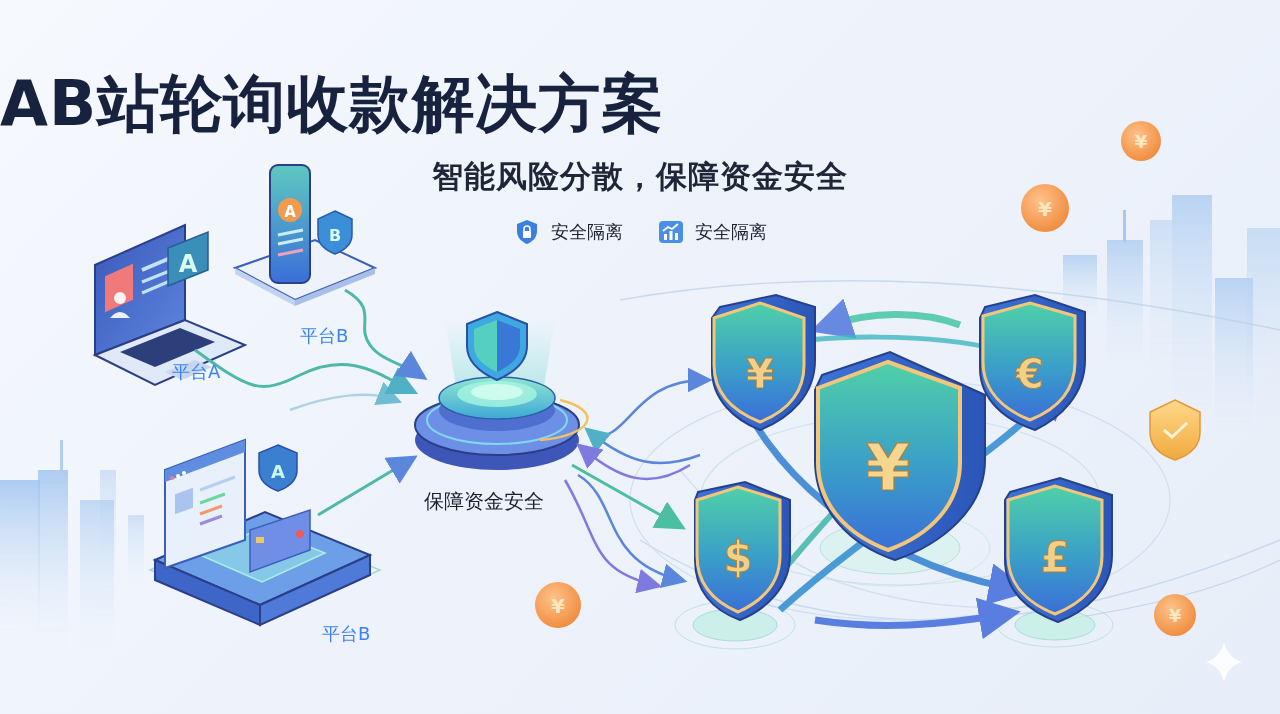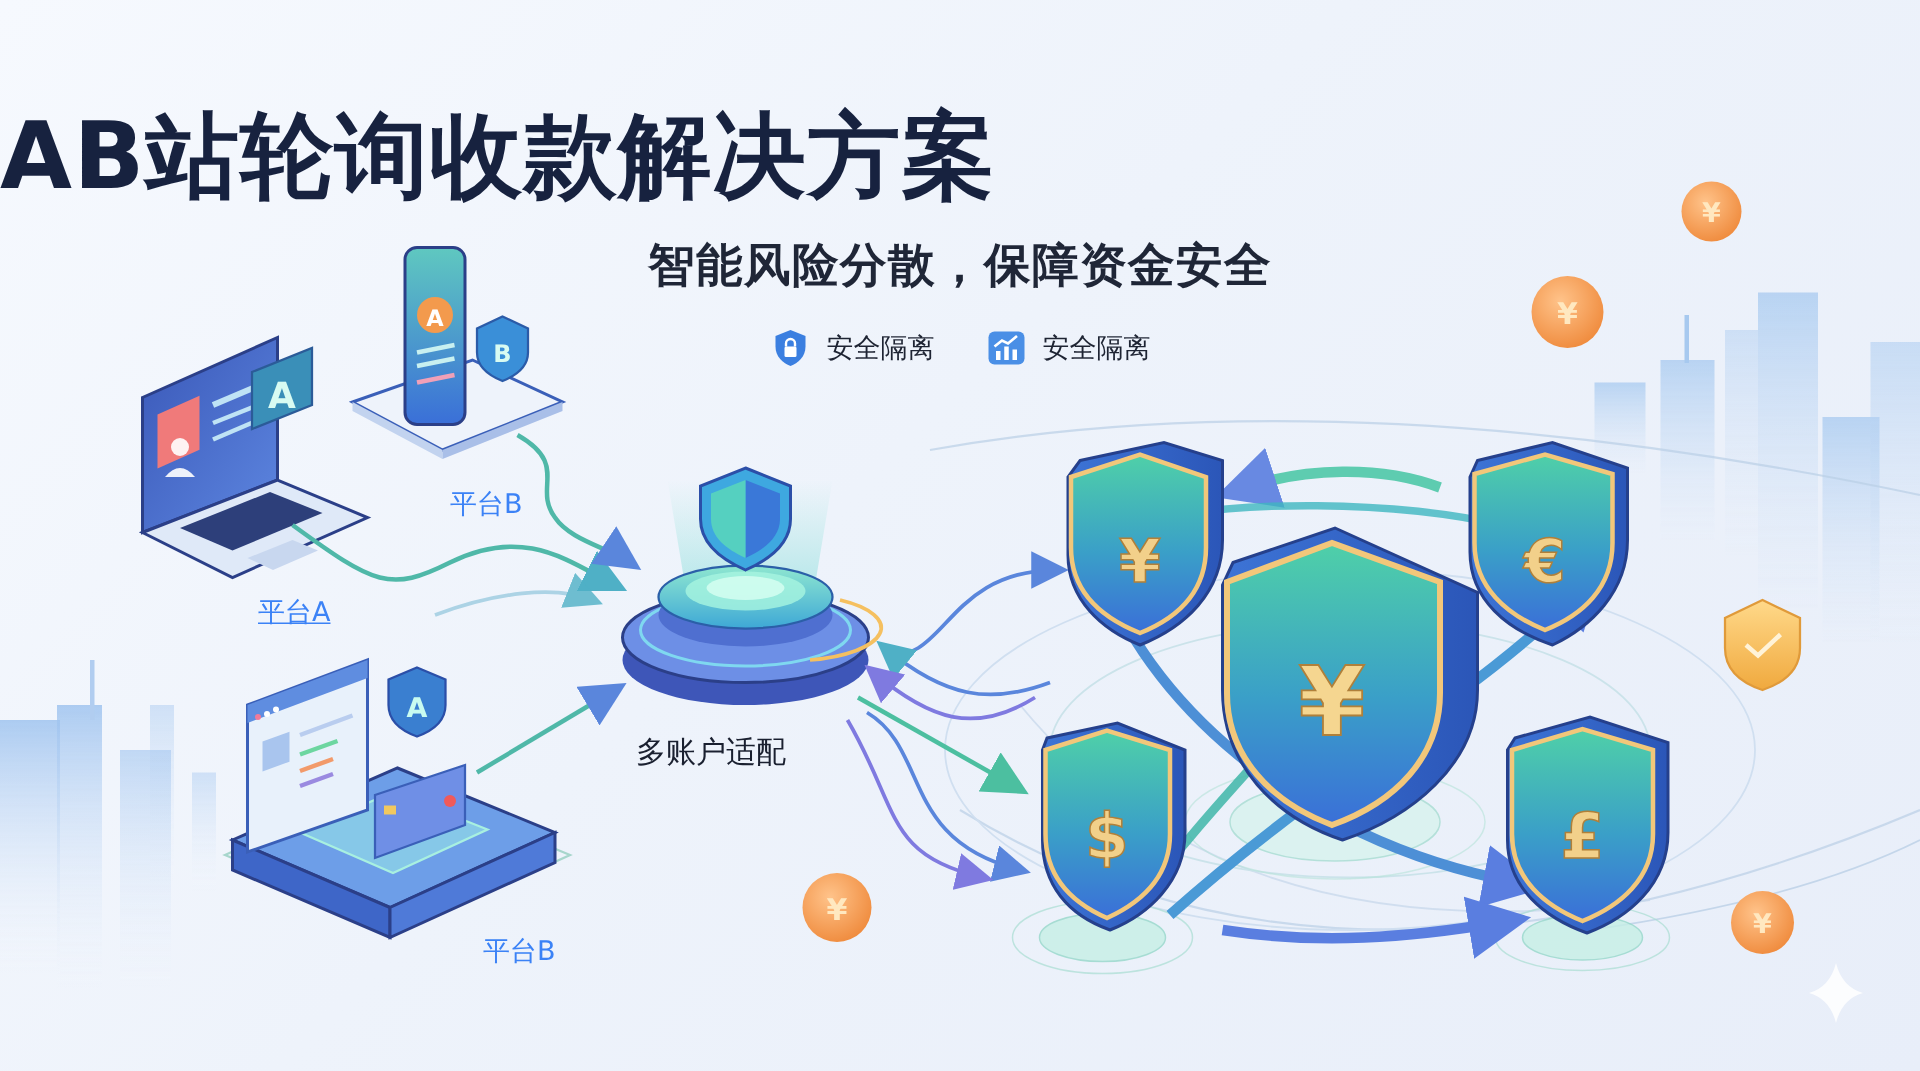--- a/index.html
+++ b/index.html
@@ -297,15 +297,15 @@
 
   <g>
     <path d="M1175 400 L1200 412 V432 C1200 446 1190 455 1175 460 C1160 455 1150 446 1150 432 V412 Z" fill="url(#goldShield)" stroke="#e09a3a" stroke-width="1.5"></path>
     <path d="M1164 430 L1172 437 L1187 423" fill="none" stroke="#fff3d8" stroke-width="3"></path>
   </g>
 
   <path d="M1224 642 Q1228 658 1242 662 Q1228 666 1224 682 Q1220 666 1206 662 Q1220 658 1224 642 Z" fill="#ffffff" opacity="0.85"></path>
 </svg>
 
 <div class="abs label" style="left:300px; top:324px;">平台B</div>
-<div class="abs label" style="left:172px; top:396px;text-decoration:underline;">平台A</div>
+<div class="abs label" style="left:172px; top:360px;">平台A</div>
 <div class="abs label" style="left:322px; top:622px;">平台B</div>
-<div class="abs hub-label" style="left:424px; top:488px;">多账户适配</div>
+<div class="abs hub-label" style="left:424px; top:488px;">保障资金安全</div>
 
 </body></html>

